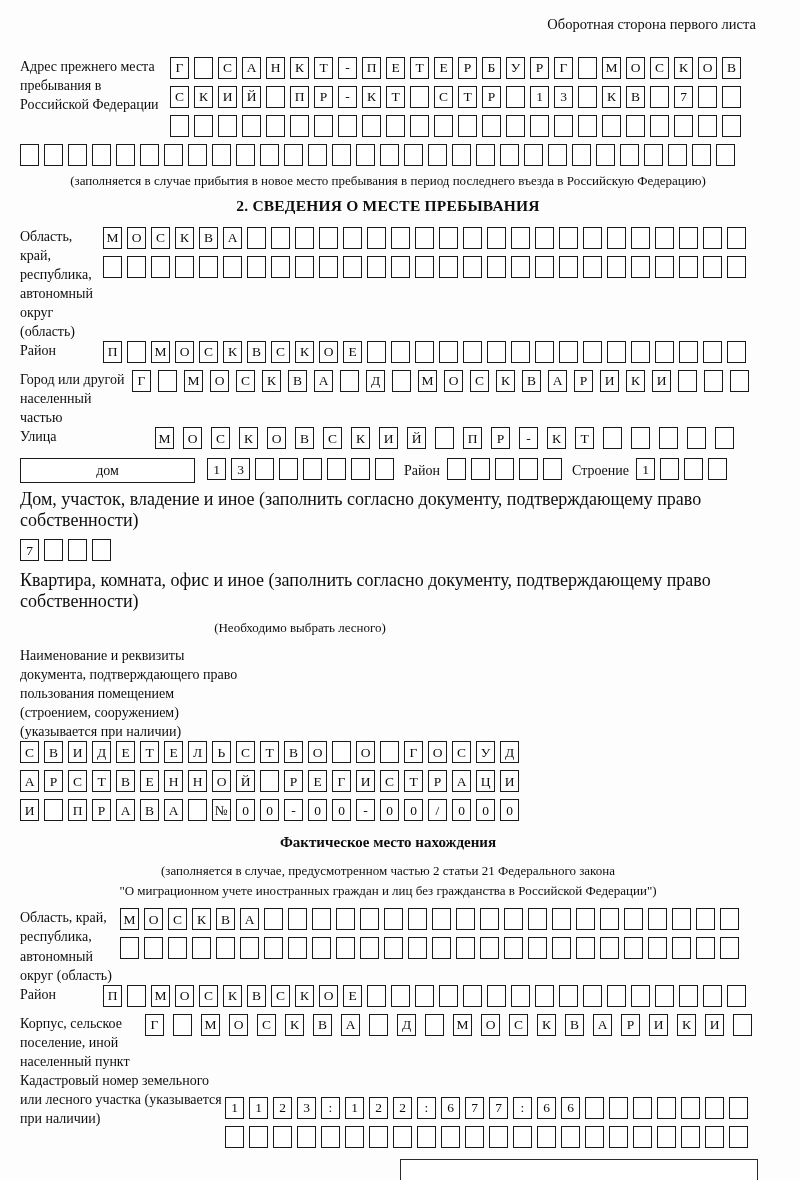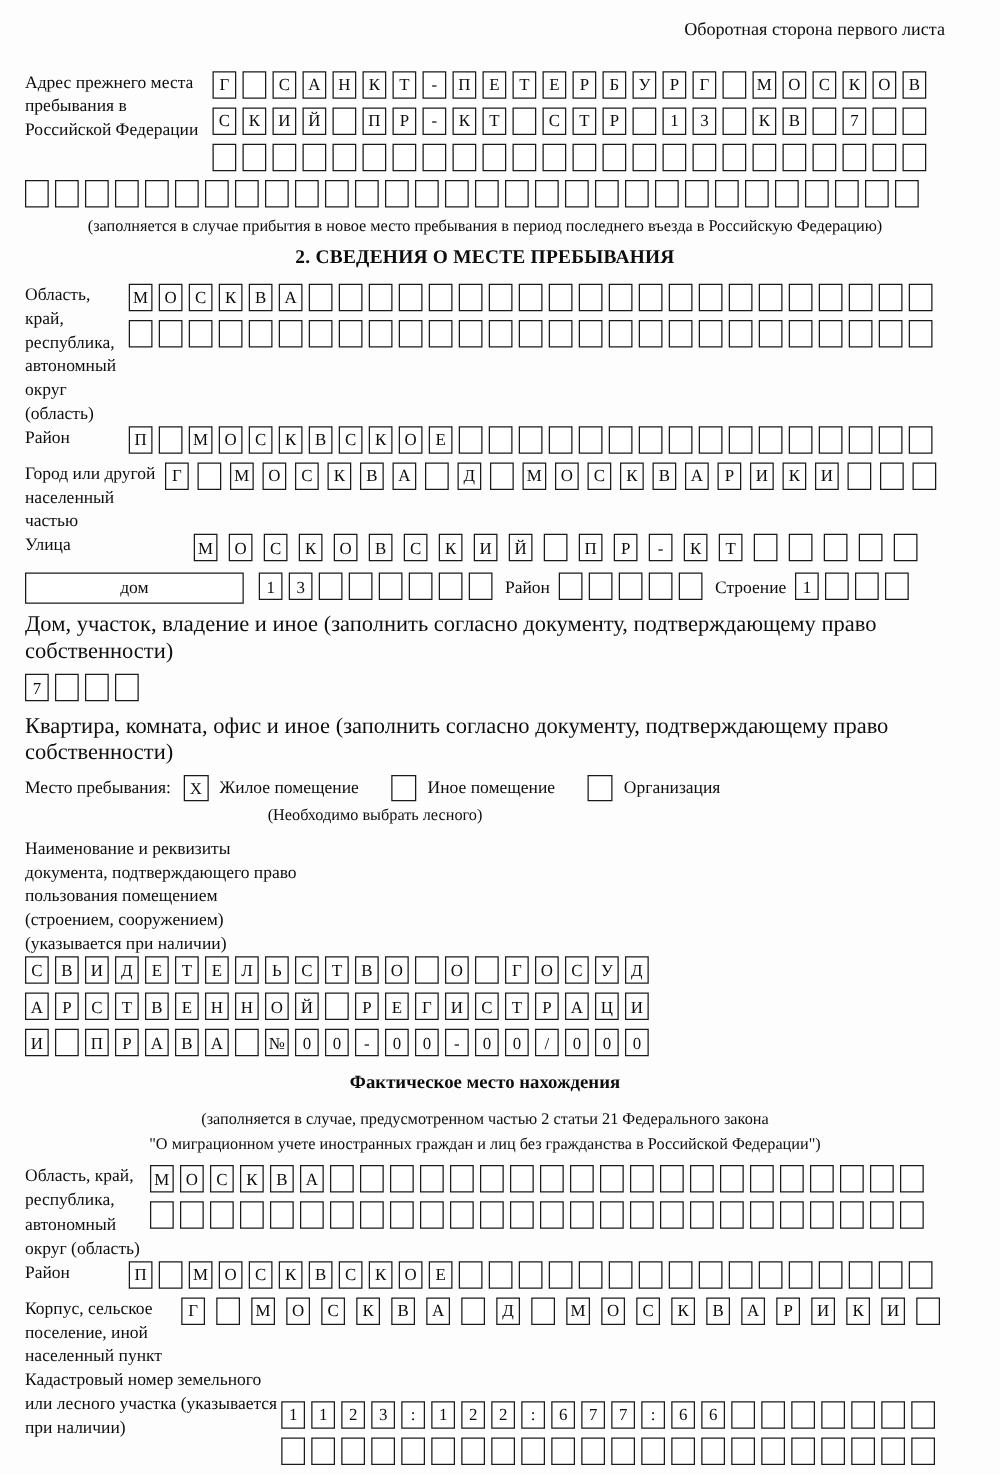--- a/index.html
+++ b/index.html
@@ -393,29 +393,20 @@
   <div class="boxfield">
     <div class="cellrow">
         <span class="cell">7</span>
         <span class="cell"></span>
         <span class="cell"></span>
         <span class="cell"></span>
       </div>
   </div>
   <div class="caption">Квартира, комната, офис и иное (заполнить согласно документу, подтверждающему право собственности)</div>
 
-  <div class="mesto-row">
-    <span class="mesto-label">Место пребывания:</span>
-    <span class="checkbox">X</span>
-    <span class="opt-label">Жилое помещение</span>
-    <span class="checkbox"></span>
-    <span class="opt-label">Иное помещение</span>
-    <span class="checkbox"></span>
-    <span class="opt-label">Организация</span>
-  </div>
   <div class="mesto-note">(Необходимо выбрать лесного)</div>
 
   <div class="fieldrow doc-field">
     <div class="lbl w228">Наименование и реквизиты документа, подтверждающего право пользования помещением (строением, сооружением) (указывается при наличии)</div>
     <div class="rows">
       <div class="cellrow">
           <span class="cell">С</span>
           <span class="cell">В</span>
           <span class="cell">И</span>
           <span class="cell">Д</span>

